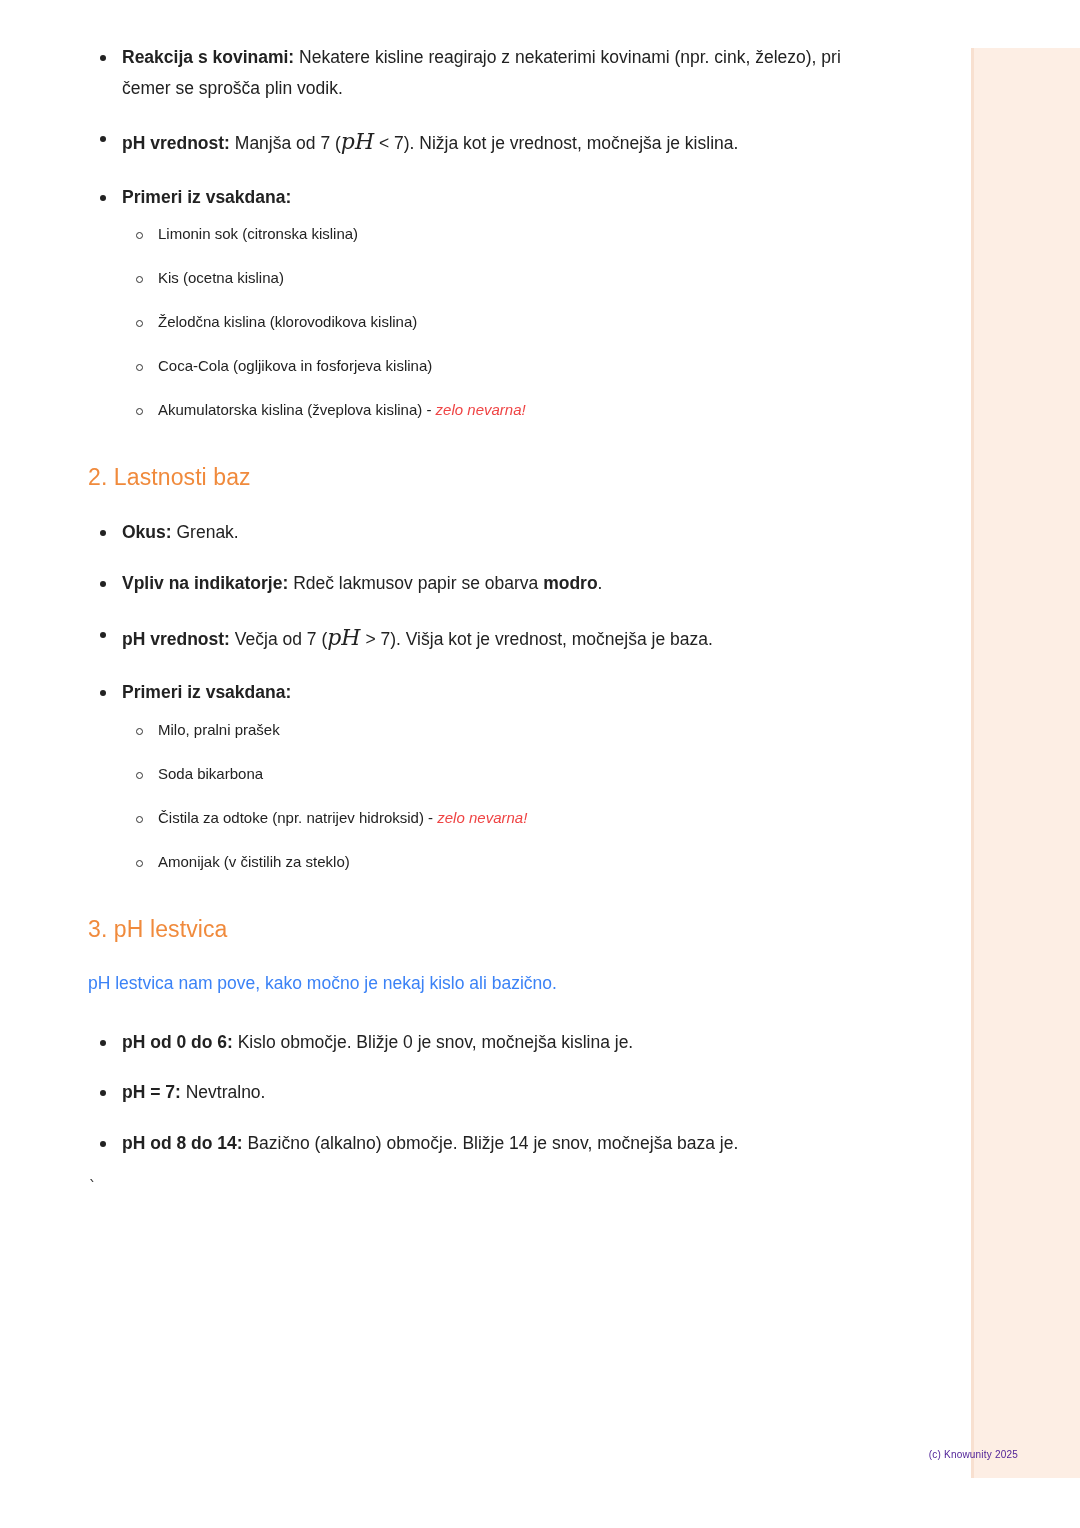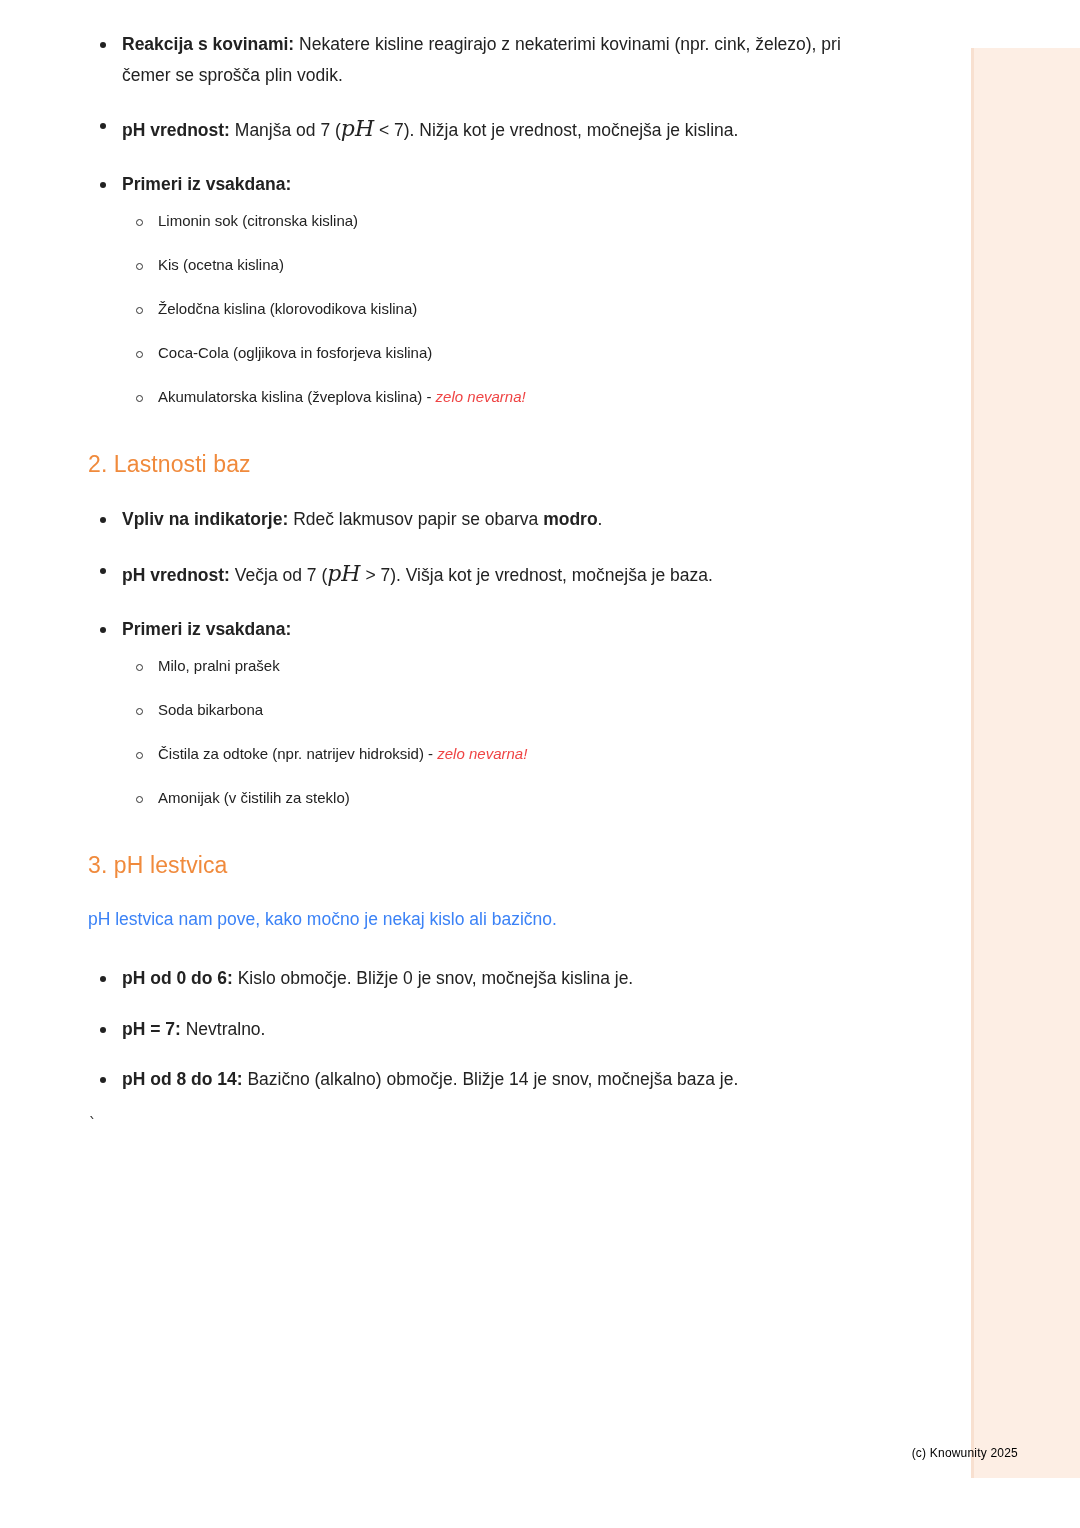--- a/index.html
+++ b/index.html
@@ -32,21 +32,21 @@
     position: absolute;
     top: 48px;
     right: 106px;
     width: 3px;
     height: 1430px;
     background: #f8e0d0;
   }
   .content {
     position: absolute;
     left: 88px;
-    top: 29px;
+    top: 42px;
     width: 790px;
   }
   ul.level1 {
     list-style: none;
     margin: 0;
     padding: 0;
   }
   ul.level1 > li {
     position: relative;
     padding-left: 34px;
@@ -116,22 +116,22 @@
   .backtick {
     font-family: "DejaVu Sans Mono", monospace;
     font-size: 15px;
     color: #333;
     margin-top: 14px;
   }
   .footer {
     position: absolute;
     right: 62px;
     bottom: 68px;
-    font-size: 12px;
-    color: #000000;
+    font-size: 10px;
+    color: #4c1d95;
     letter-spacing: 0.2px;
   }
 </style>
 </head>
 <body>
 
 <div class="page">
 
   <div class="right-strip"></div>
   <div class="right-strip-line"></div>
@@ -154,20 +154,23 @@
           <li><span>Coca-Cola (ogljikova in fosforjeva kislina)</span><span class="warn"></span></li>
           <li><span>Akumulatorska kislina (žveplova kislina) - </span><span class="warn">zelo nevarna!</span></li>
         </ul>
       </li>
     </ul>
 
     <h2 class="section">2. Lastnosti baz</h2>
 
     <ul class="level1">
       <li>
+        <b>Okus:</b><span> Grenak.</span>
+      </li>
+      <li>
         <b>Vpliv na indikatorje:</b><span> Rdeč lakmusov papir se obarva </span><b>modro</b><span>.</span>
       </li>
       <li>
         <b>pH vrednost:</b><span> Večja od 7 (</span><span class="math">pH</span><span> &gt; 7). Višja kot je vrednost, močnejša je baza.</span>
       </li>
       <li>
         <b>Primeri iz vsakdana:</b>
         <ul class="level2">
           <li><span>Milo, pralni prašek</span><span class="warn"></span></li>
           <li><span>Soda bikarbona</span><span class="warn"></span></li>

